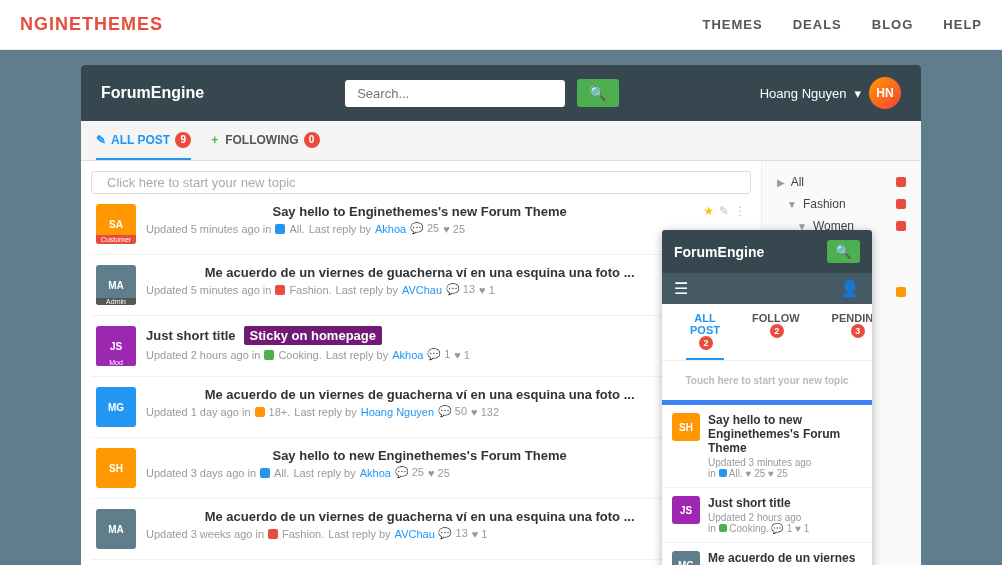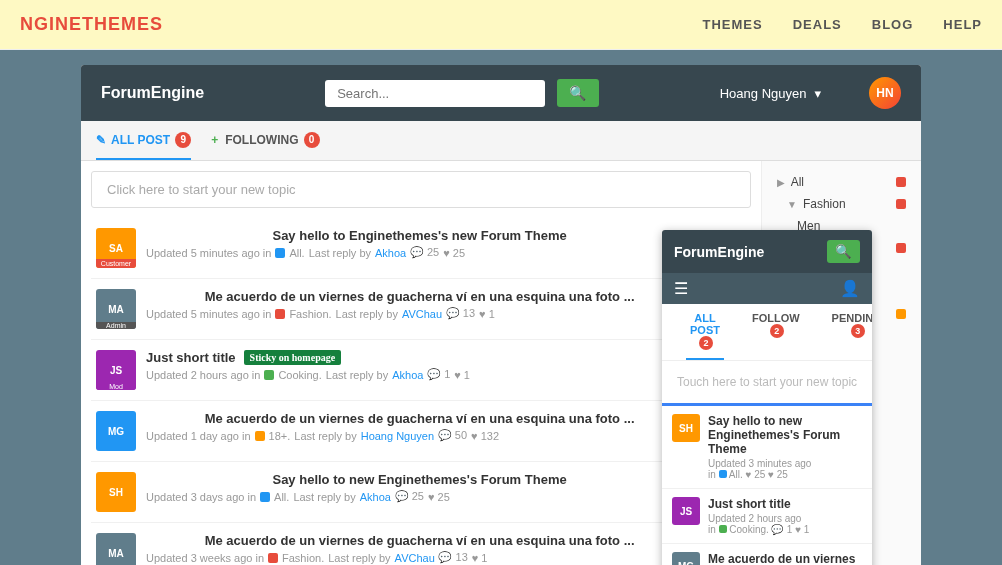--- a/index.html
+++ b/index.html
@@ -1,20 +1,20 @@
 <!DOCTYPE html>
 <html><head>
   <meta charset="utf-8">
   <style>
     * { box-sizing: border-box; margin: 0; padding: 0; }
     body { font-family: Arial, sans-serif; background: #b0bec5; font-size: 13px; }
 
     
     .top-nav {
-      background: #fef9c3;
+      background: #ffffff;
       height: 50px;
       display: flex;
       align-items: center;
       justify-content: space-between;
       padding: 0 20px;
       border-bottom: 1px solid #eee;
     }
     .top-nav-logo {
       font-size: 18px;
       font-weight: bold;
@@ -97,21 +97,20 @@
       width: 32px;
       height: 32px;
       border-radius: 50%;
       background: linear-gradient(135deg, #ff9800, #f44336);
       display: flex;
       align-items: center;
       justify-content: center;
       color: #fff;
       font-size: 12px;
       font-weight: bold;
-      margin-left: 40px;
     }
 
     
     .tabs-bar {
       background: #f5f5f5;
       padding: 0 15px;
       display: flex;
       align-items: center;
       gap: 20px;
       border-bottom: 1px solid #ddd;
@@ -153,24 +152,23 @@
 
     
     .posts-area {
       flex: 1;
       padding: 10px;
     }
 
     .new-topic-bar {
       border: 1px solid #ddd;
       border-radius: 3px;
-      padding: 10px 15px;
+      padding: 3px 15px;
       color: #aaa;
       font-size: 13px;
-      margin-bottom: 10px;
       cursor: pointer;
     }
 
     .post-item {
       display: flex;
       align-items: flex-start;
       padding: 10px 5px;
       border-bottom: 1px solid #f0f0f0;
       gap: 10px;
     }
@@ -224,26 +222,25 @@
       gap: 5px;
       align-items: center;
     }
     .post-action-icon {
       color: #bbb;
       font-size: 12px;
       cursor: pointer;
     }
     .post-action-icon.star { color: #ffc107; }
     .sticky-badge {
-      background: #15803d;
-      color: #fff;
-      font-size: 10px;
+      background: #701a75;
+      color: #fff;
+      font-size: 13px;
       padding: 2px 6px;
       border-radius: 2px;
-      font-family: Liberation Serif, serif;
     }
 
     
     .sidebar {
       width: 160px;
       background: #fafafa;
       border-left: 1px solid #eee;
       padding: 10px 0;
       font-size: 12px;
     }
@@ -333,22 +330,23 @@
       display: inline-flex;
       align-items: center;
       justify-content: center;
       margin-left: 2px;
     }
 
     .mobile-new-topic {
       text-align: center;
       padding: 14px;
       color: #bbb;
-      font-size: 12px;
-      border-bottom: 3px solid #3b82f6;
+      font-size: 10px;
+      border-bottom: 5px solid #3b82f6;
+      font-weight: bold;
     }
 
     .mobile-post-item {
       display: flex;
       align-items: flex-start;
       padding: 8px 10px;
       border-bottom: 1px solid #f0f0f0;
       gap: 8px;
     }
     .mobile-avatar {
@@ -568,23 +566,20 @@
           <span class="sidebar-arrow">▶</span>
           <span>All</span>
           <span class="sidebar-dot" style="background:#e74c3c;margin-left:auto;"></span>
         </div>
         <div class="sidebar-item indent1">
           <span class="sidebar-arrow">▼</span>
           <span>Fashion</span>
           <span class="sidebar-dot" style="background:#e74c3c;margin-left:auto;"></span>
         </div>
         <div class="sidebar-item indent2">
-          <span>Men</span>
-        </div>
-        <div class="sidebar-item indent2">
           <span class="sidebar-arrow">▼</span>
           <span>Women</span>
           <span class="sidebar-dot" style="background:#e74c3c;margin-left:auto;"></span>
         </div>
         <div class="sidebar-item" style="padding-left:45px;">
           <span>Dress</span>
         </div>
         <div class="sidebar-item" style="padding-left:45px;">
           <span>Bikini</span>
         </div>

